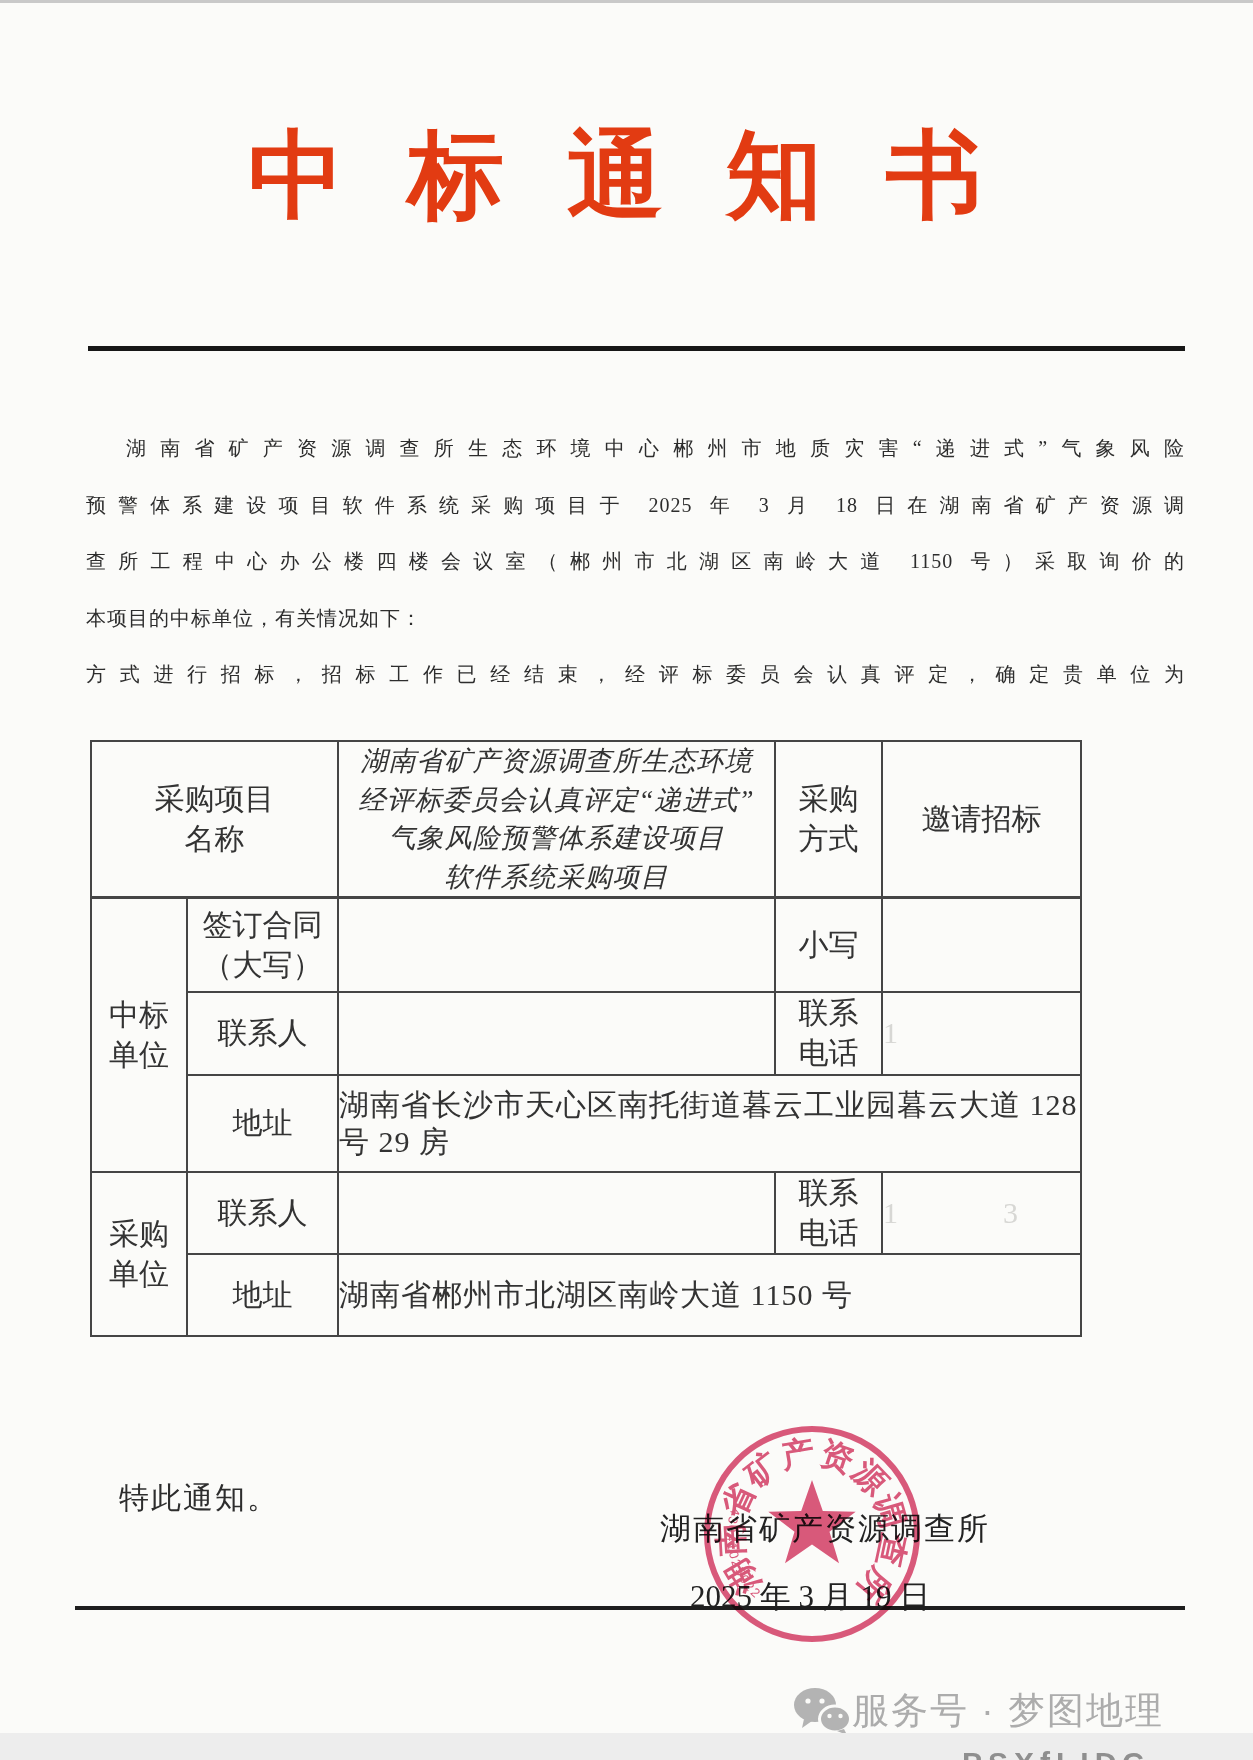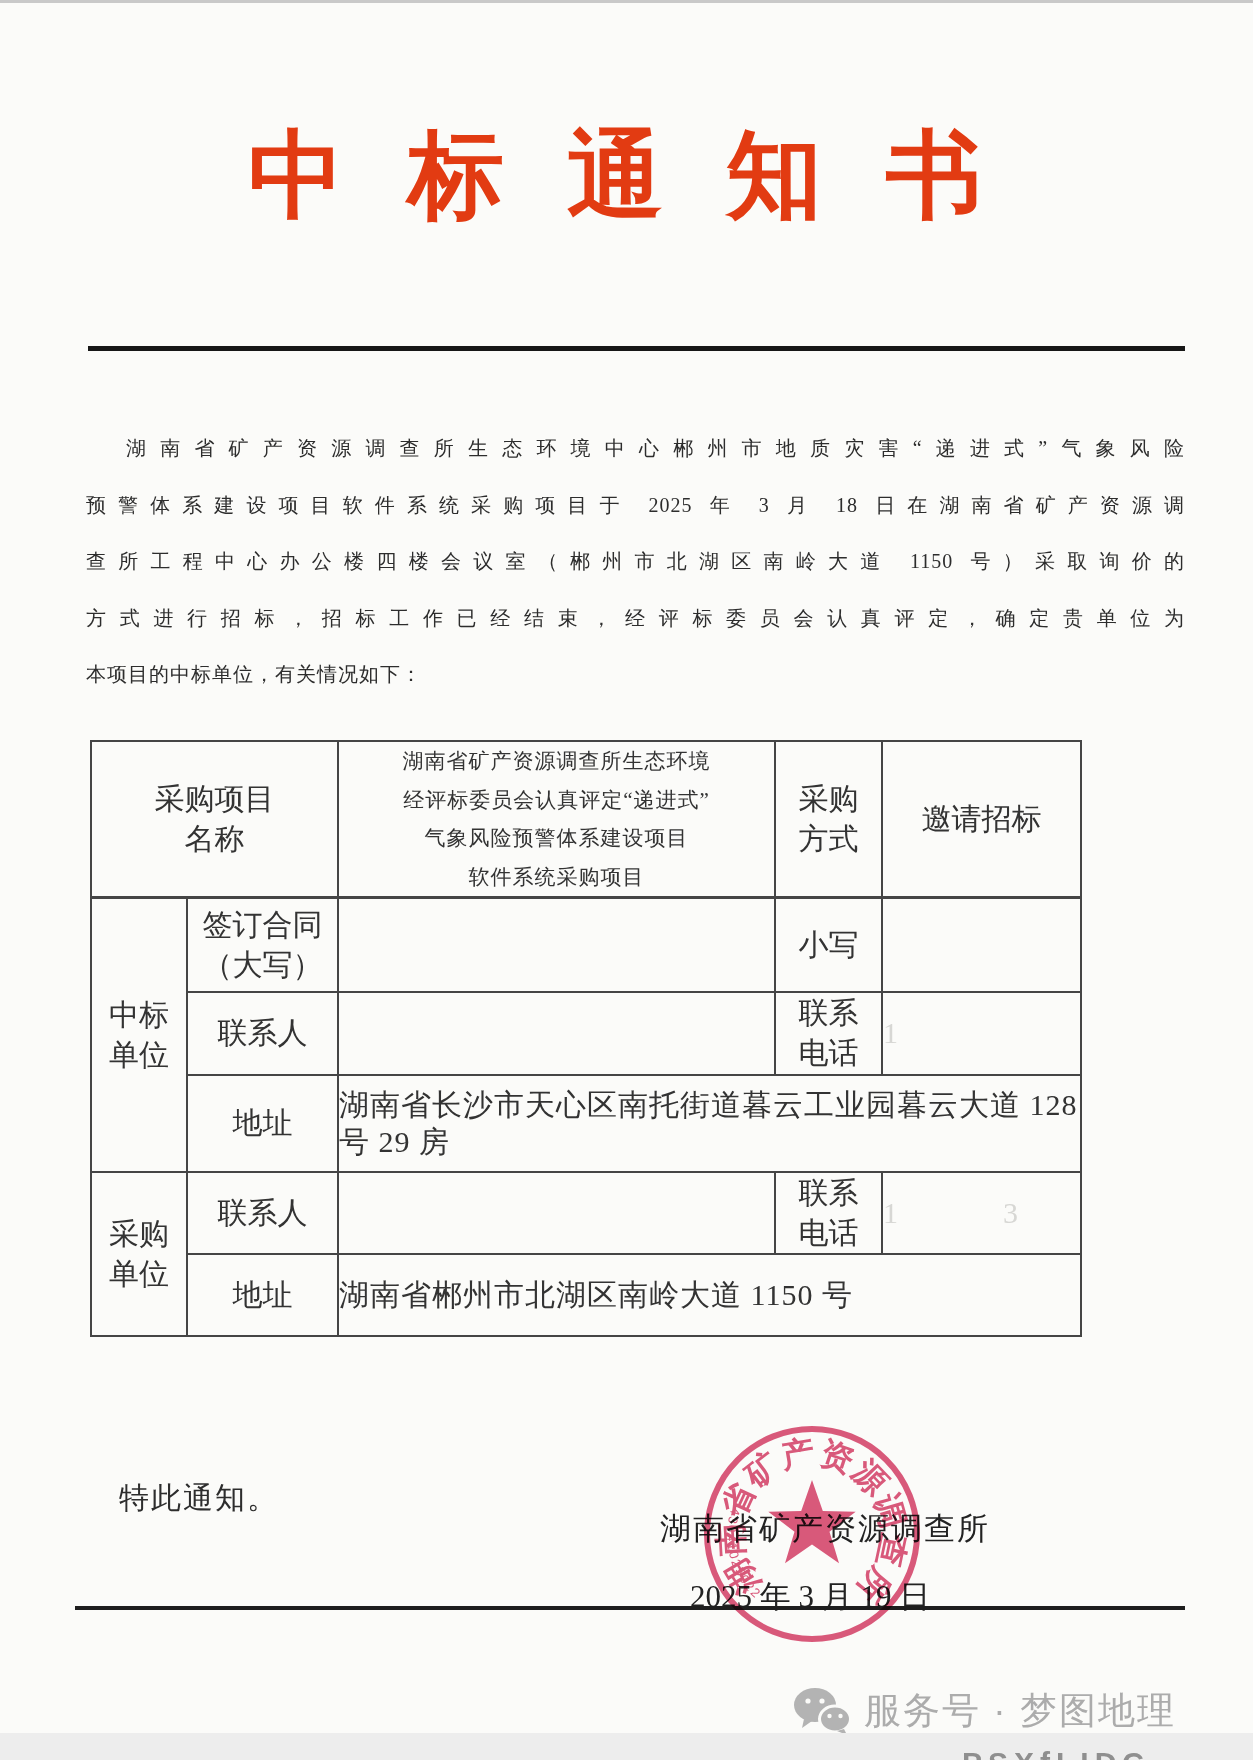--- a/index.html
+++ b/index.html
@@ -29,40 +29,40 @@
   .intro .ln.last{text-align-last:left;}
   
   .notice-table{
     position:absolute;left:90px;top:740px;
     border-collapse:collapse;table-layout:fixed;
     width:990px;height:578px;font-size:30px;color:#333;
   }
   .notice-table td{border:2px solid #454545;padding:0;vertical-align:middle;}
   .notice-table .b-thick{border-bottom-width:3px;}
   .lbl{text-align:center;line-height:40px;}
-  .proj-name{ text-align:center;font-size:21px;line-height:38.5px;letter-spacing:1px;}
+  .proj-name{ text-align:center;font-size:27px;line-height:38.5px;letter-spacing:1px;font-style:italic;}
   .addr{padding-left:42px;line-height:37px;letter-spacing:1px;}
   .ghost{color:#d7d7d4;}
   .ghost-cell{vertical-align:middle;padding-left:15px;font-size:30px;}
   .ghost-b{margin-left:105px;}
   
   .closing{position:absolute;left:86px;top:1356px;width:1100px;font-size:30px;}
   .closing .ln{height:35px;line-height:33px;white-space:nowrap;letter-spacing:1px;}
   .closing .ln.first{text-indent:2em;}
   .notice-final{position:absolute;left:119px;top:1478px;font-size:30px;letter-spacing:2px;}
   .signer{position:absolute;left:660px;top:1508px;font-size:31px;letter-spacing:2px;color:#222;}
   .sign-date{position:absolute;left:690px;top:1576px;font-size:31px;color:#222;}
   .rule-bottom{position:absolute;left:75px;top:1606px;width:1110px;height:4px;background:#1e1e1e;}
   
   .seal{
     position:absolute;left:690px;top:1412px;width:244px;height:244px;
     mix-blend-mode:multiply;opacity:0.9;
   }
   
-  .watermark{position:absolute;left:792px;top:1686px;display:flex;align-items:center;gap:12px;}
+  .watermark{position:absolute;left:792px;top:1686px;display:flex;align-items:center;gap:0;}
   .watermark .wm-text{
     font-family:"Liberation Sans", sans-serif;font-size:37px;color:#acacac;letter-spacing:2px;
   }
   .footer-bar{position:absolute;left:0;top:1733px;width:100%;height:27px;background:#ededed;}
   .cutoff{
     position:absolute;left:962px;top:1746px;
     font-family:"Liberation Sans", sans-serif;font-weight:700;
     font-size:30px;color:#8f8f8f;letter-spacing:6px;
   }
 </style>
@@ -75,22 +75,22 @@
   <div class="doc-title">
     <span>中标通知书</span>
   </div>
   <div class="rule-thick"></div>
 
 
   <div class="intro">
     <div class="ln first">湖南省矿产资源调查所生态环境中心郴州市地质灾害“递进式”气象风险</div>
     <div class="ln">预警体系建设项目软件系统采购项目于 2025 年 3 月 18 日在湖南省矿产资源调</div>
     <div class="ln">查所工程中心办公楼四楼会议室（郴州市北湖区南岭大道 1150 号）采取询价的</div>
+    <div class="ln last">本项目的中标单位，有关情况如下：</div>
     <div class="ln">方式进行招标，招标工作已经结束，经评标委员会认真评定，确定贵单位为</div>
-    <div class="ln last">本项目的中标单位，有关情况如下：</div>
   </div>
 
   <table class="notice-table">
     <colgroup>
       <col style="width:96px">
         <col style="width:151px">
         <col style="width:437px">
         <col style="width:107px">
         <col style="width:199px">
     </colgroup>

